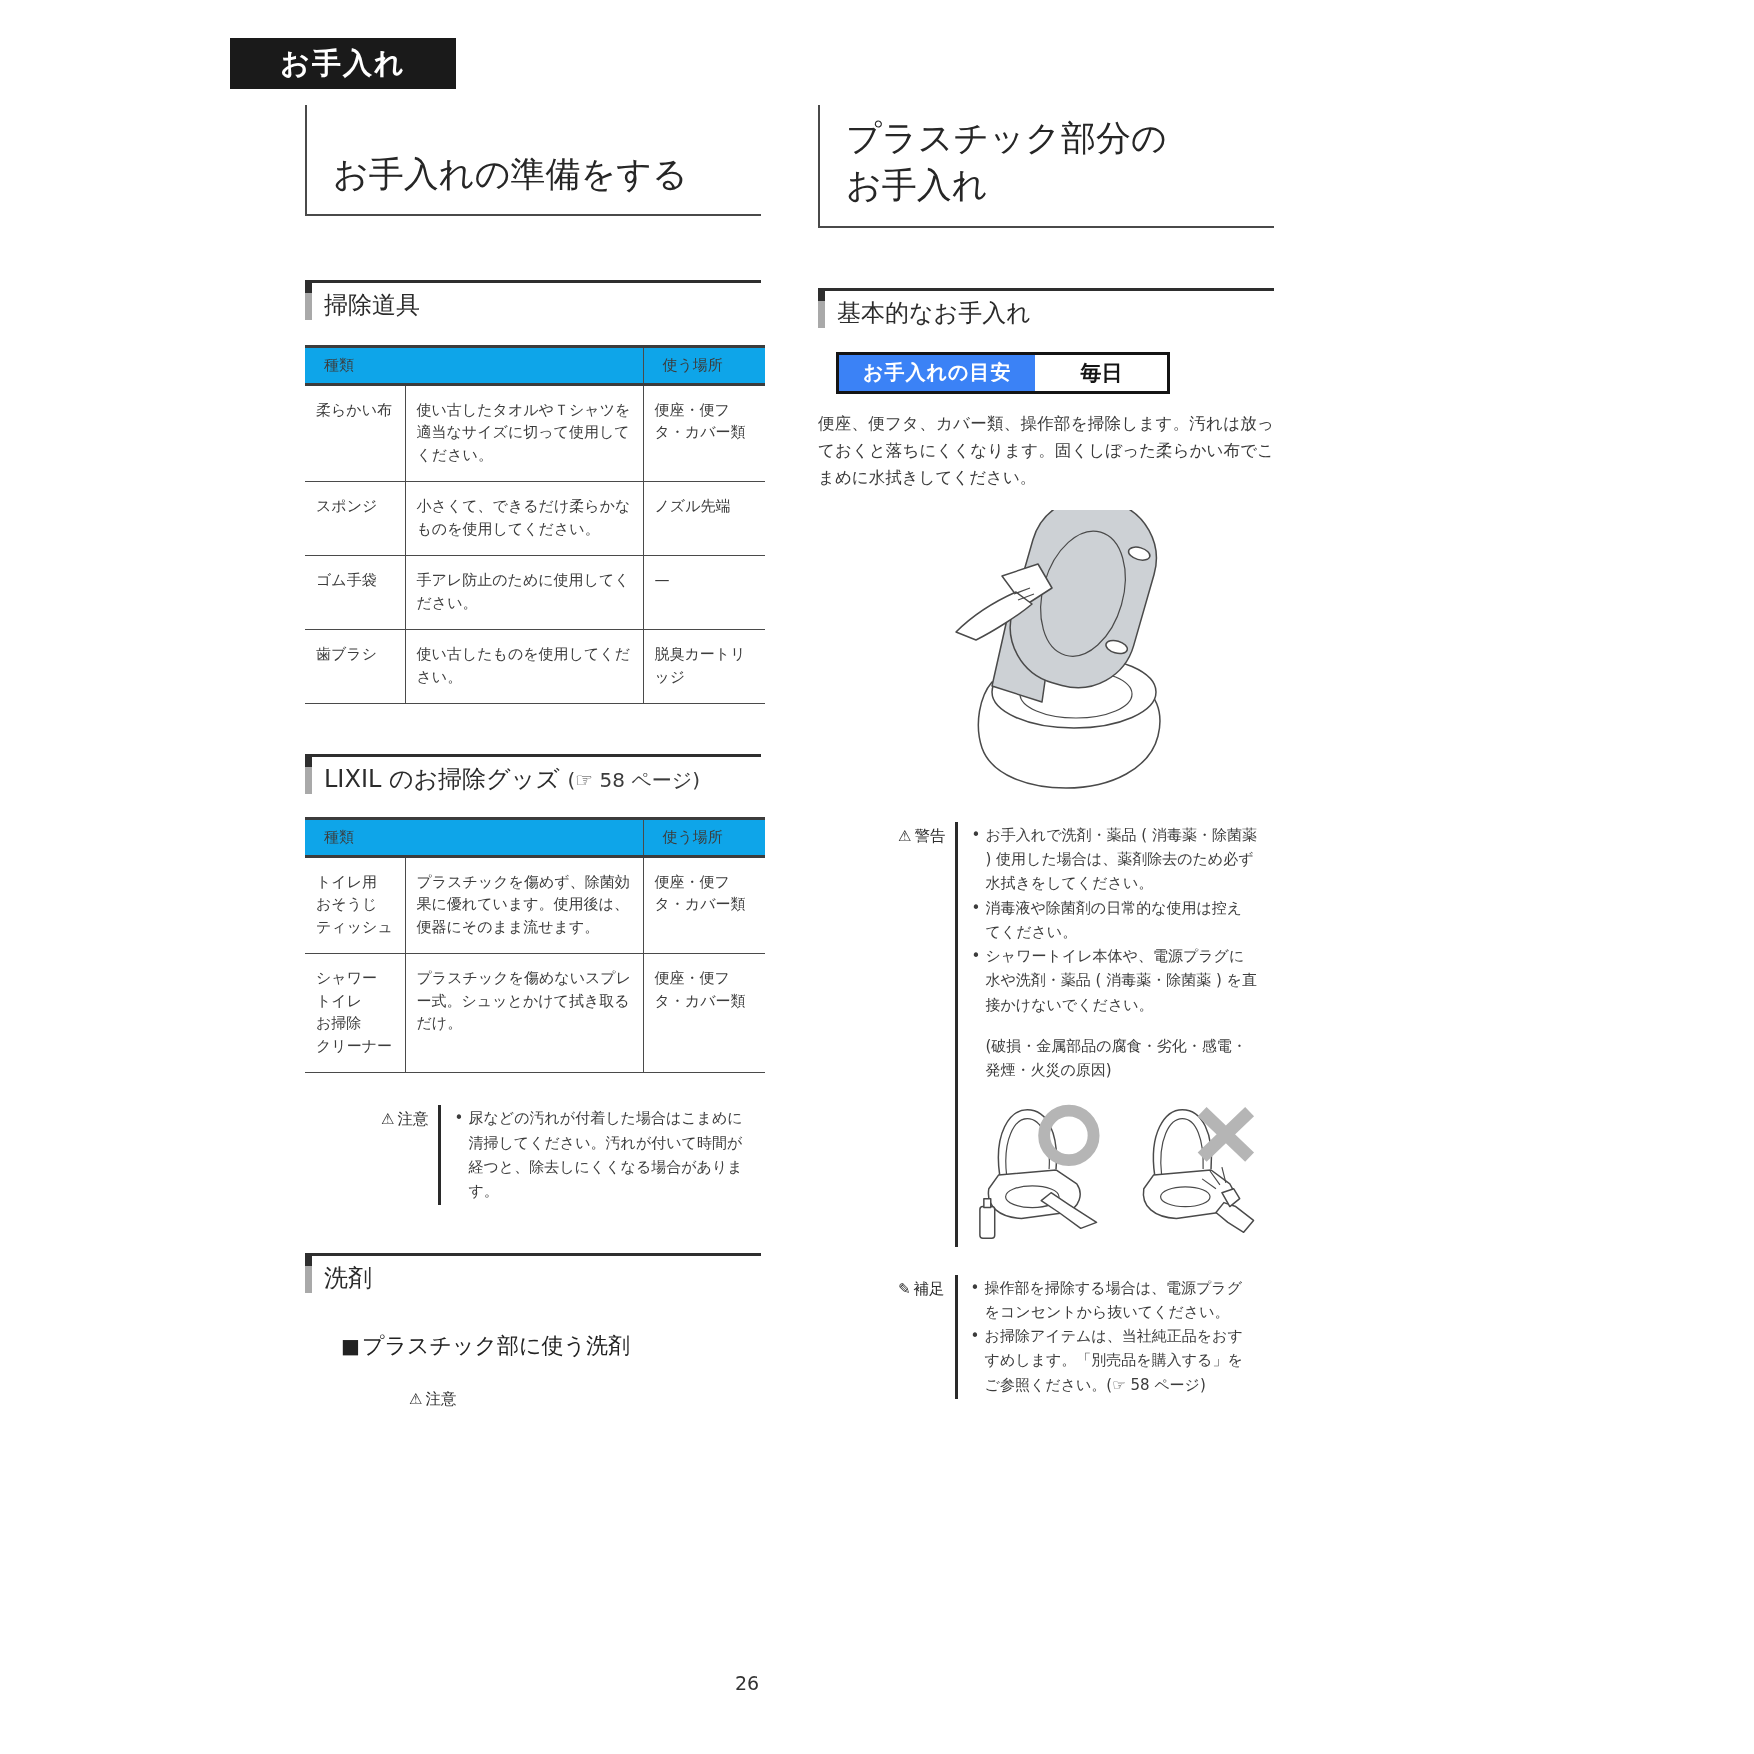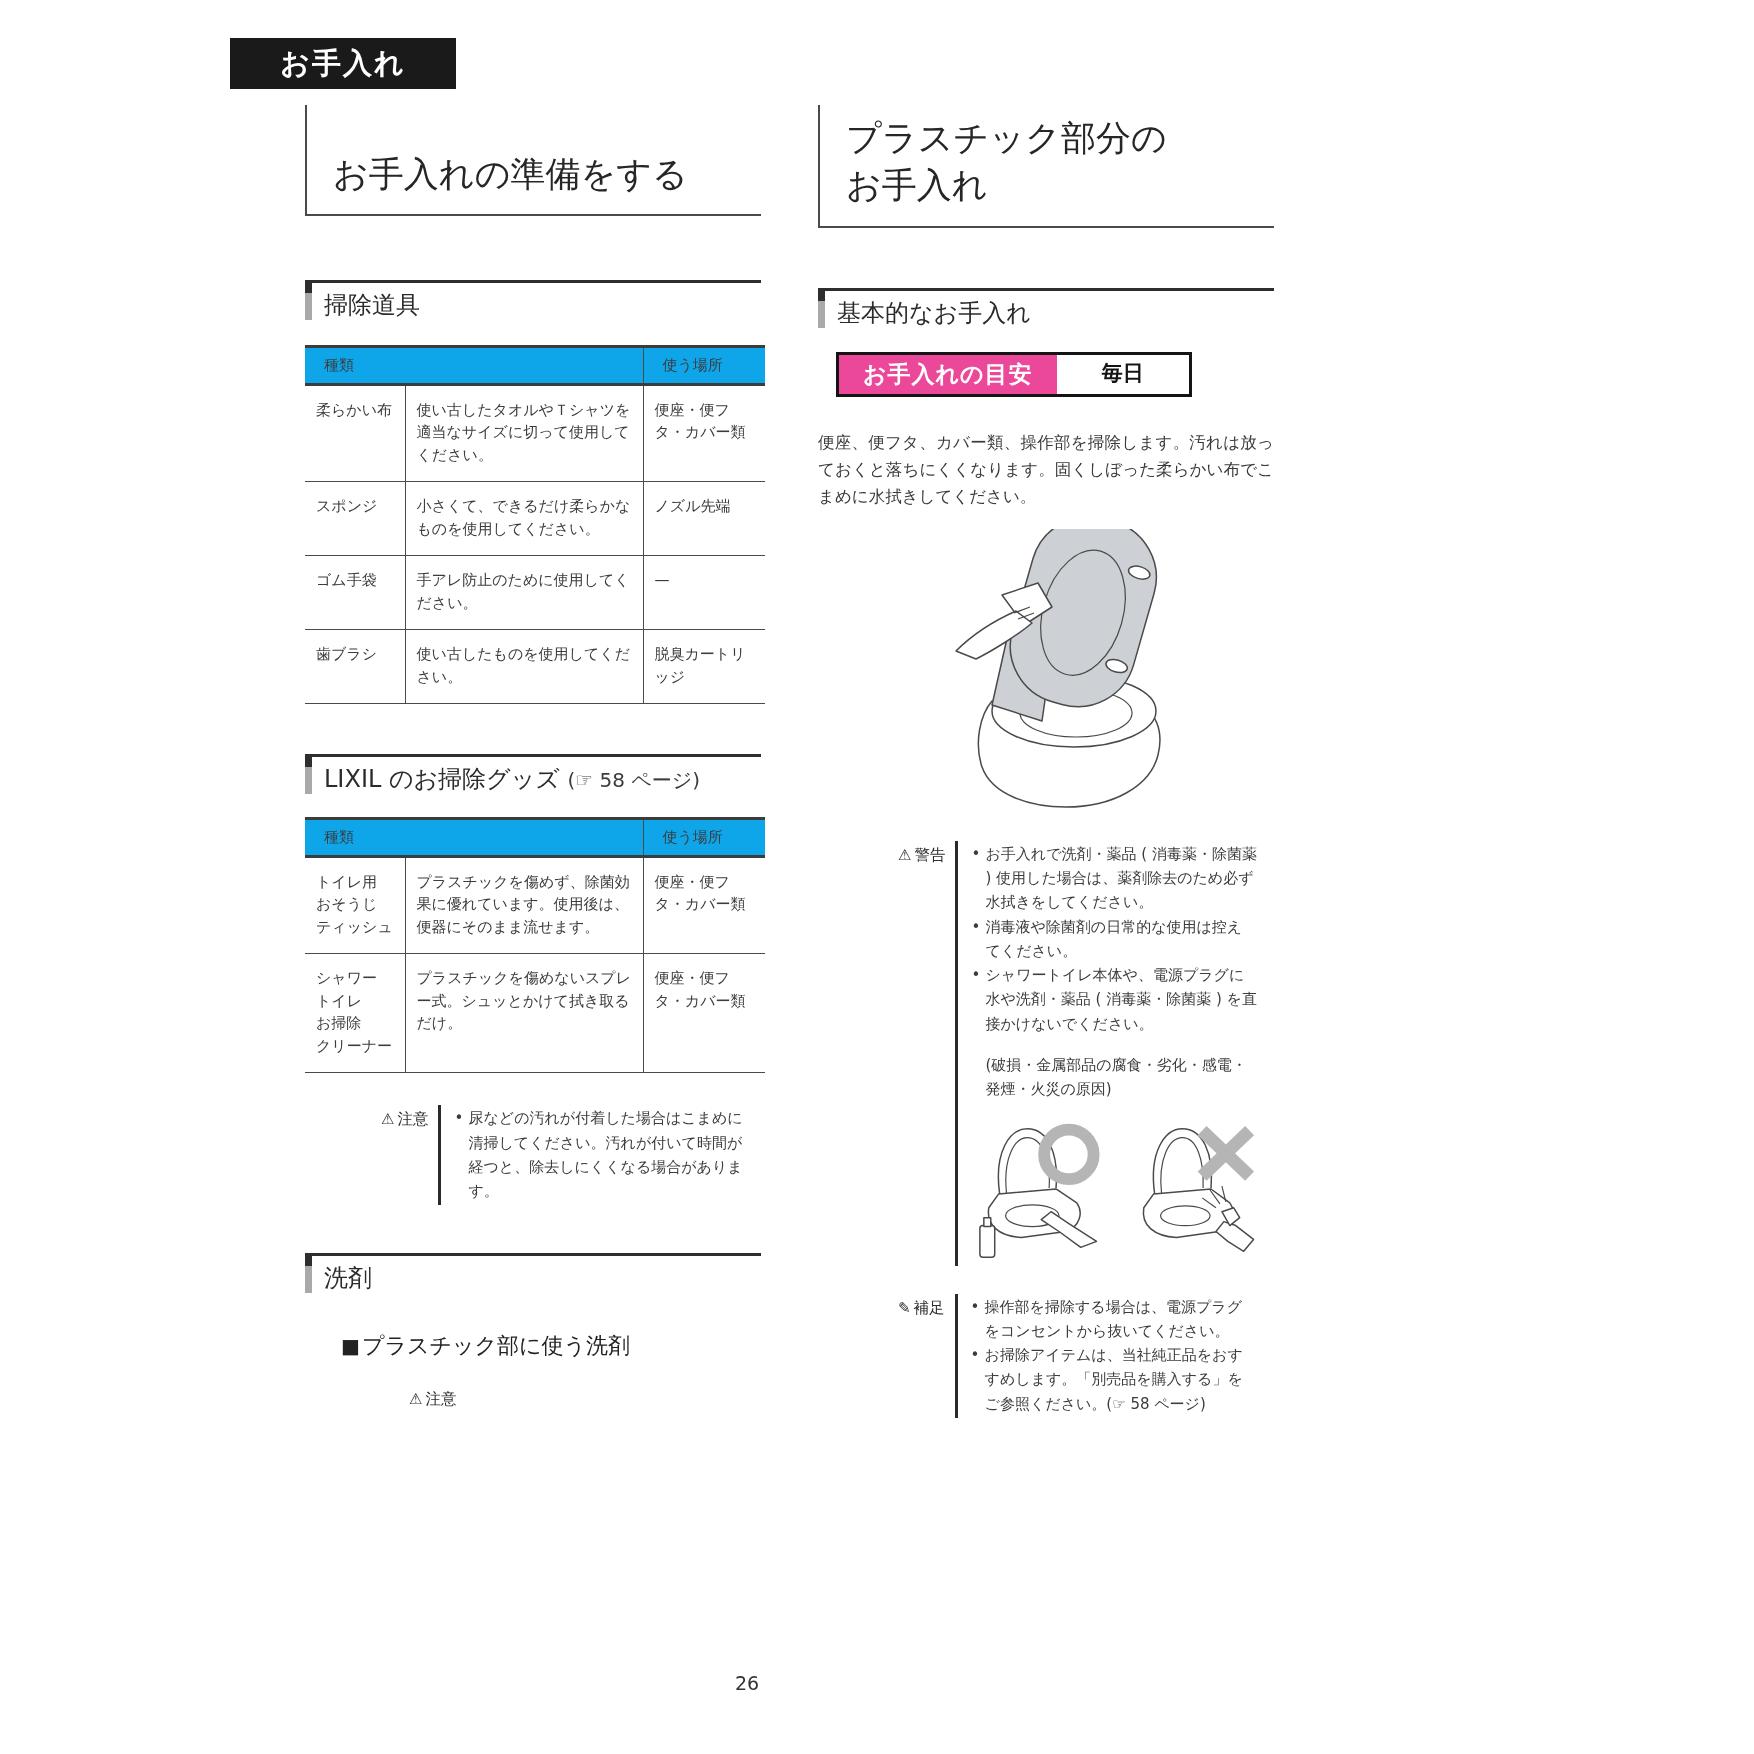--- a/index.html
+++ b/index.html
@@ -91,22 +91,22 @@
   .note-body .plainline { padding-left:0; }
 
   .subhead {
     font-size:22px; color:#222222; margin-left:36px;
   }
   .subhead .sq { font-size:20px; margin-right:2px; }
 
   
   .badge { display:inline-flex; border:3px solid #141414; }
   .badge-label {
-    background:#ec4899; color:#ffffff;
-    padding:4px 24px; font-size:23px; font-weight:bold; letter-spacing:1px;
+    background:#3b82f6; color:#ffffff;
+    padding:4px 24px; font-size:20px; font-weight:bold; letter-spacing:1px;
   }
   .badge-value {
     width:132px; text-align:center; padding:4px 0;
     font-size:21px; font-weight:bold; color:#141414;
   }
 
   .body-text { font-size:16.5px; line-height:1.66; text-align:justify; color:#3a3a3a; }
 
   .illus-main { margin:18px 0 0 108px; }
   .ox-row { display:flex; gap:22px; margin-top:10px; }
@@ -238,21 +238,21 @@
       <div class="bar-title">基本的なお手入れ</div>
     </div>
 
     <div style="margin-top:24px; margin-left:18px;">
       <div class="badge">
         <div class="badge-label">お手入れの目安</div>
         <div class="badge-value">毎日</div>
       </div>
     </div>
 
-    <p class="body-text" style="margin-top:32px;">便座、便フタ、カバー類、操作部を掃除します。汚れは放っておくと落ちにくくなります。固くしぼった柔らかい布でこまめに水拭きしてください。</p>
+    <p class="body-text" style="margin-top:16px;">便座、便フタ、カバー類、操作部を掃除します。汚れは放っておくと落ちにくくなります。固くしぼった柔らかい布でこまめに水拭きしてください。</p>
 
     <div class="illus-main">
       <svg width="268" height="282" viewBox="0 0 268 282">
 
         <path class="ln" d="M66 172 C54 186 48 214 56 238 C66 266 104 278 140 278 C186 278 224 258 232 226 C238 202 230 182 210 172 Z"></path>
         <ellipse class="ln" cx="148" cy="182" rx="82" ry="36"></ellipse>
         <ellipse class="ln-thin" cx="150" cy="184" rx="56" ry="24"></ellipse>
 
         <path class="gray" d="M84 96 L66 176 L116 192 L128 108 Z"></path>
 

